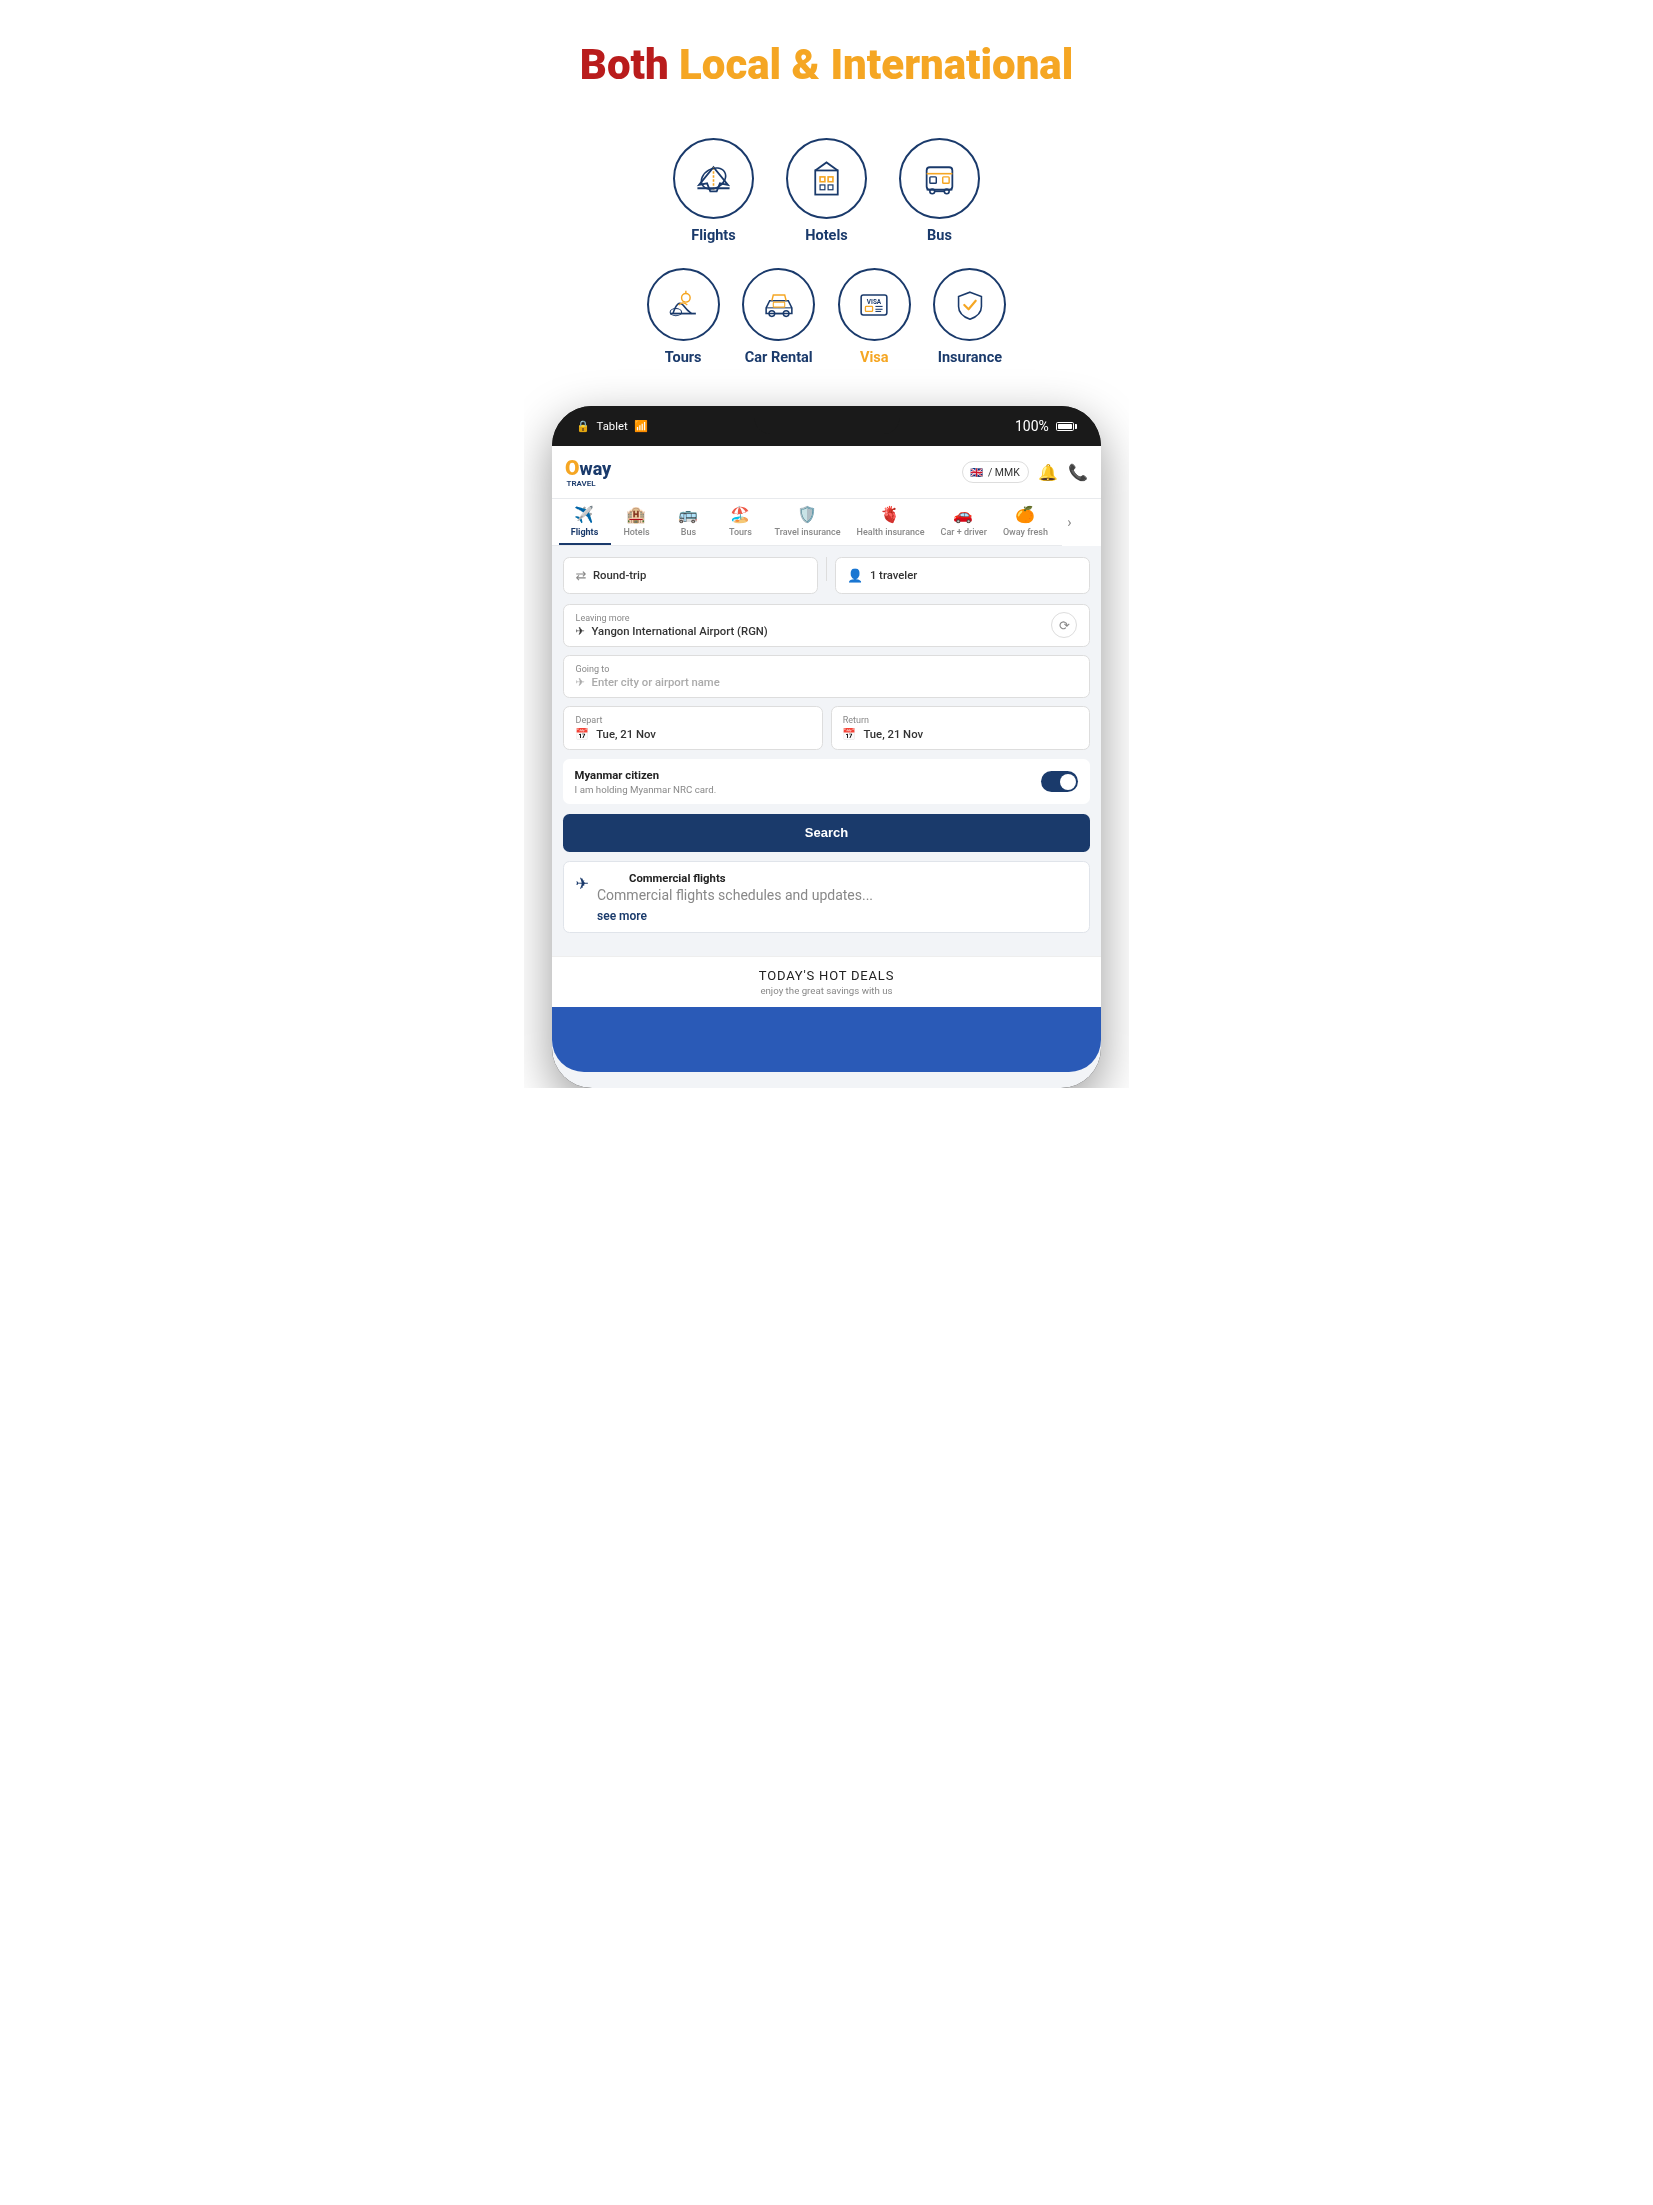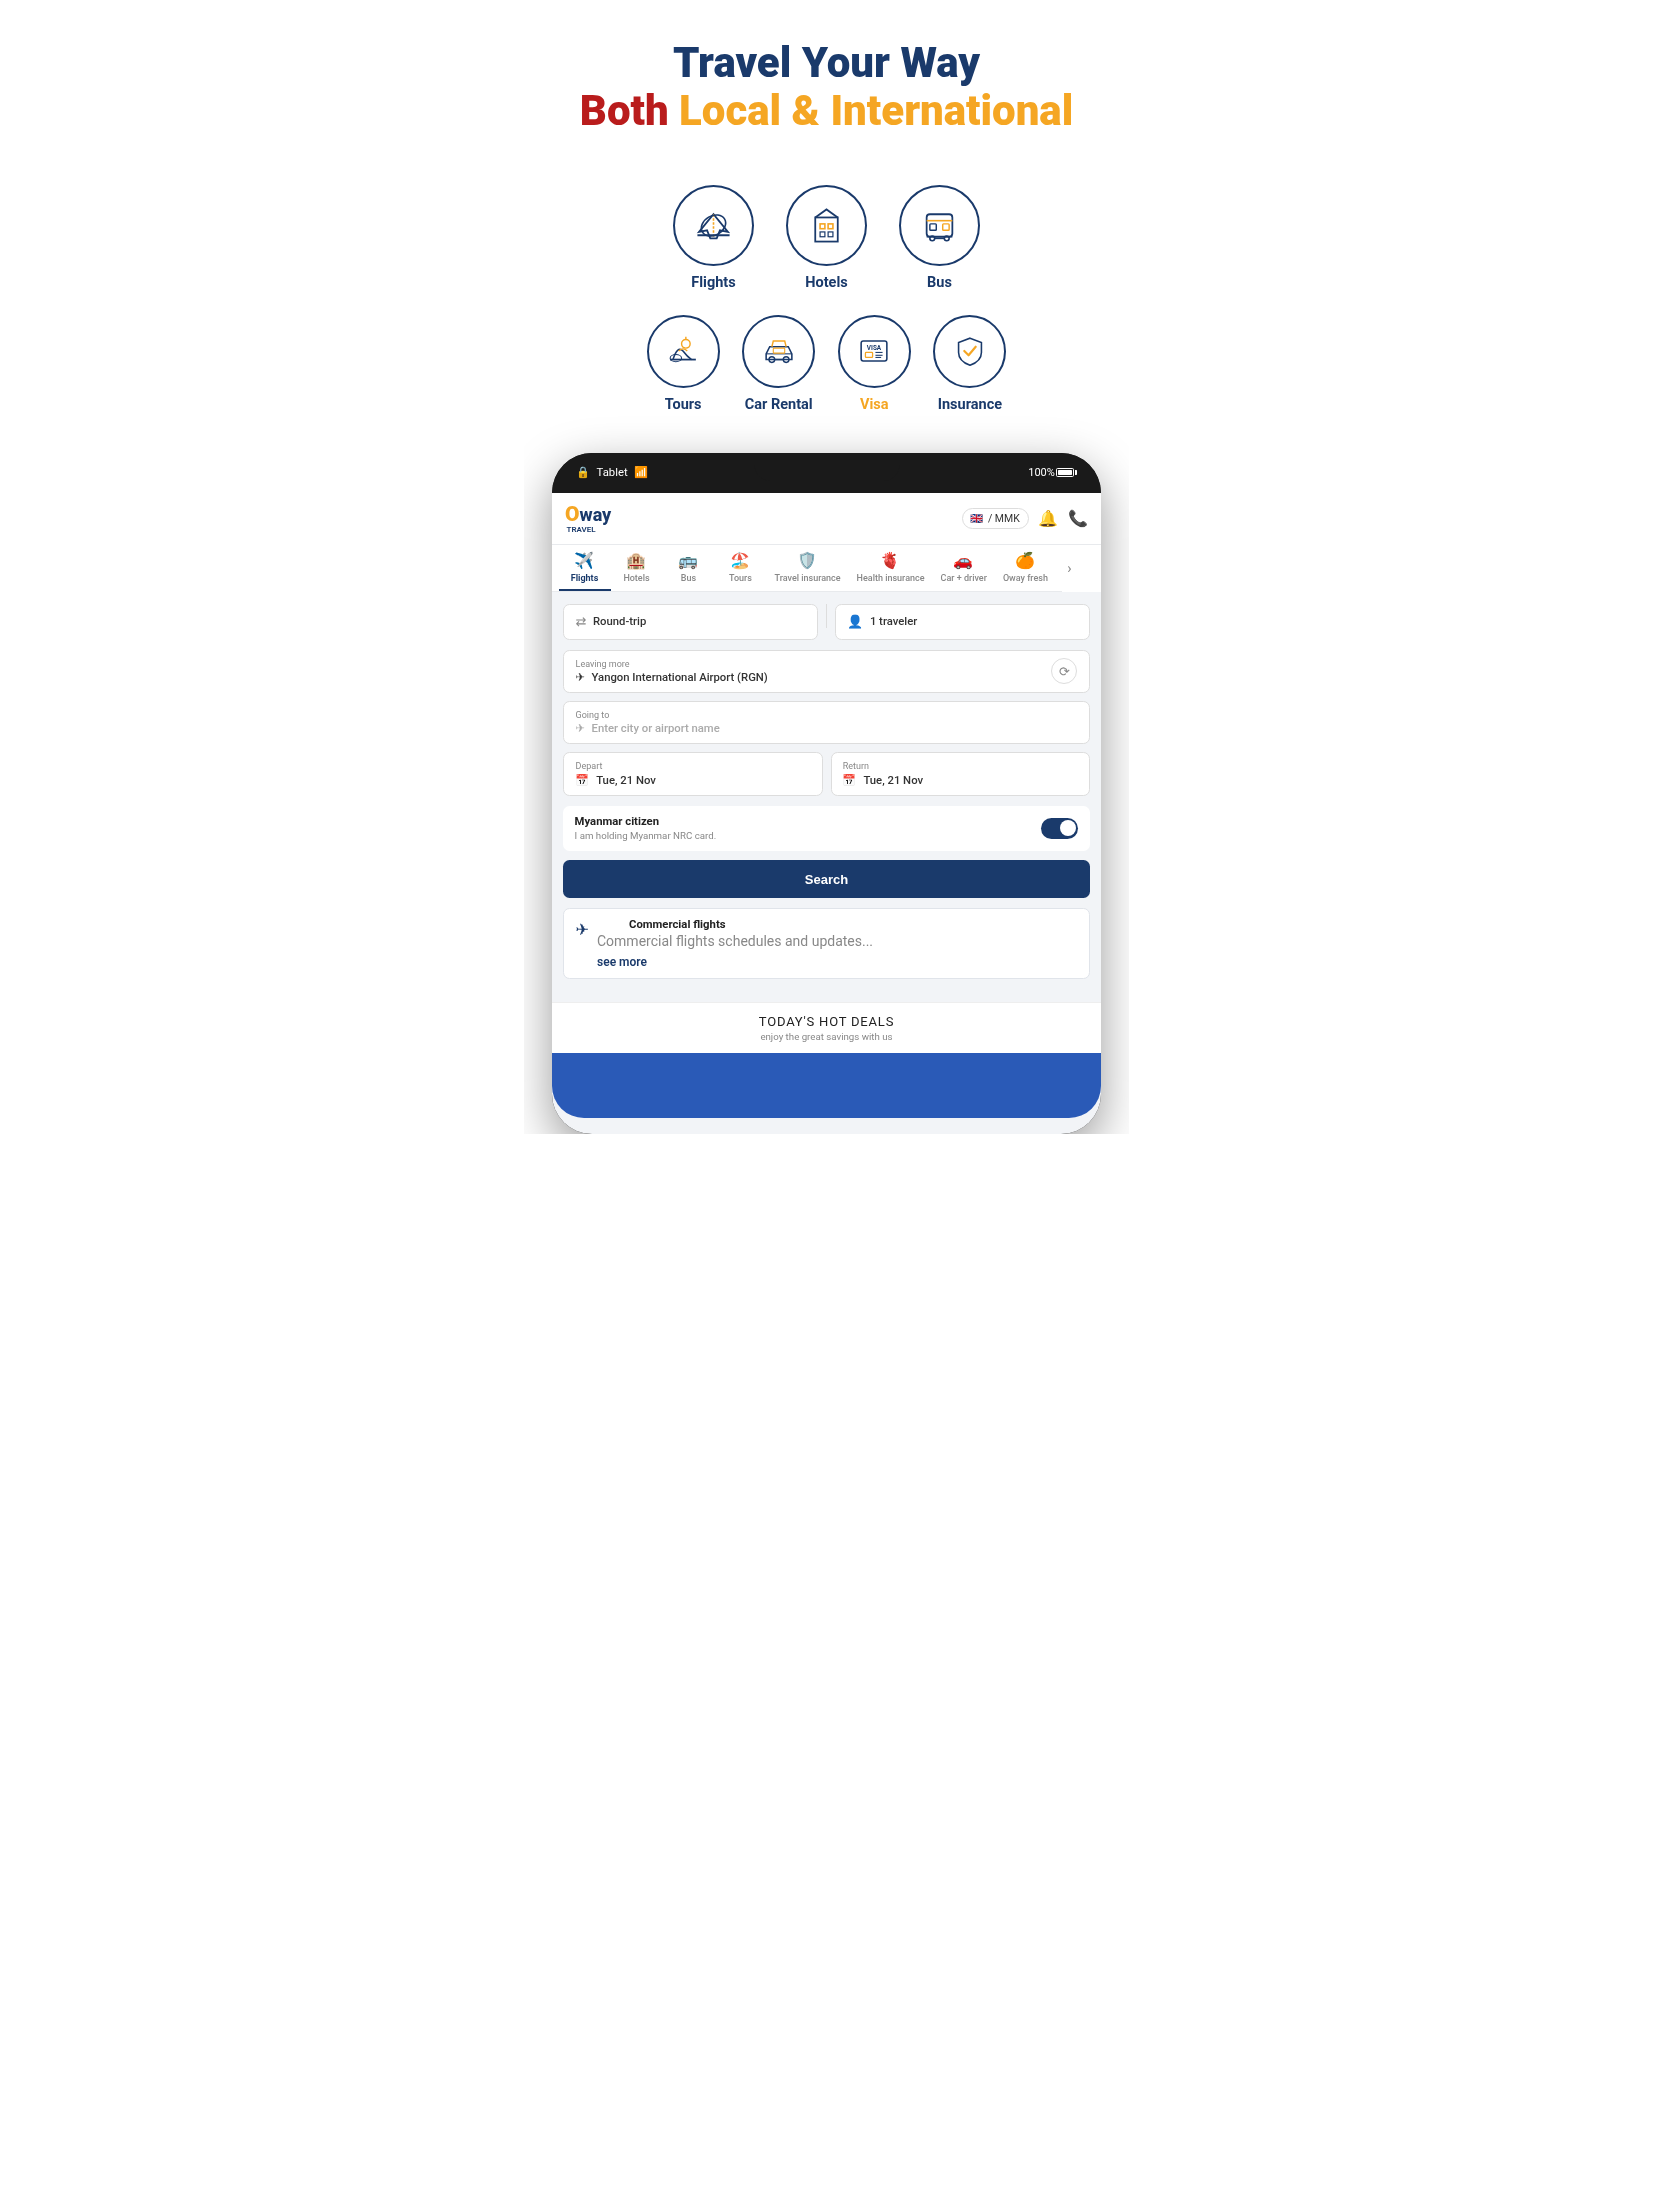--- a/index.html
+++ b/index.html
@@ -118,24 +118,24 @@
       left: 50%;
       transform: translateX(-50%);
       top: 0;
       width: 145px;
       height: 28px;
       background: #1a1a1a;
       border-radius: 0 0 16px 16px;
     }
     .phone-status-right {
       color: white;
-      font-size: 11px;
-      display: flex;
-      align-items: center;
-      gap: 1px;
+      font-size: 14px;
+      display: flex;
+      align-items: center;
+      gap: 7px;
     }
     .phone-screen {
       background: #f2f4f7;
       border-radius: 0 0 32px 32px;
       overflow: hidden;
       padding-bottom: 16px;
     }
 
     
     .app-header {
@@ -482,21 +482,20 @@
       width: 0.8px;
       background: #ddd;
       height: 24px;
     }
   </style>
 </head>
 <body>
 
 <section>
   <div class="hero">
-    <span class="hero-title-line1">Travel Your Way</span>
     <span class="hero-title-line2">
       <span class="hero-title-both">Both </span><span class="hero-title-colored">Local &amp; International</span>
     </span>
   </div>
 
   <div class="services-section">
     <div class="services-row">
 
       <div class="service-item">
         <div class="service-icon-circle">

